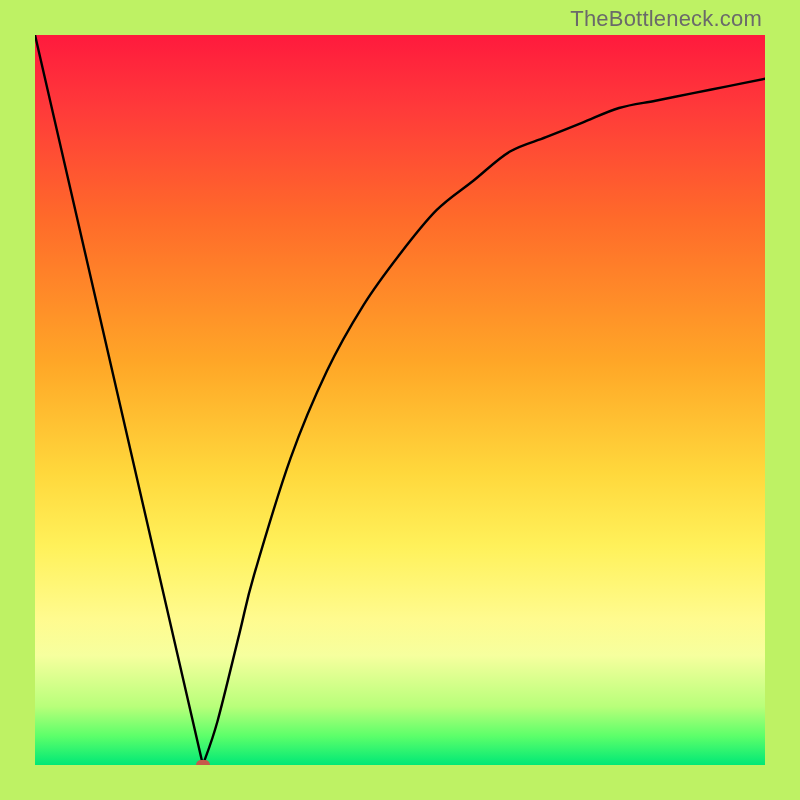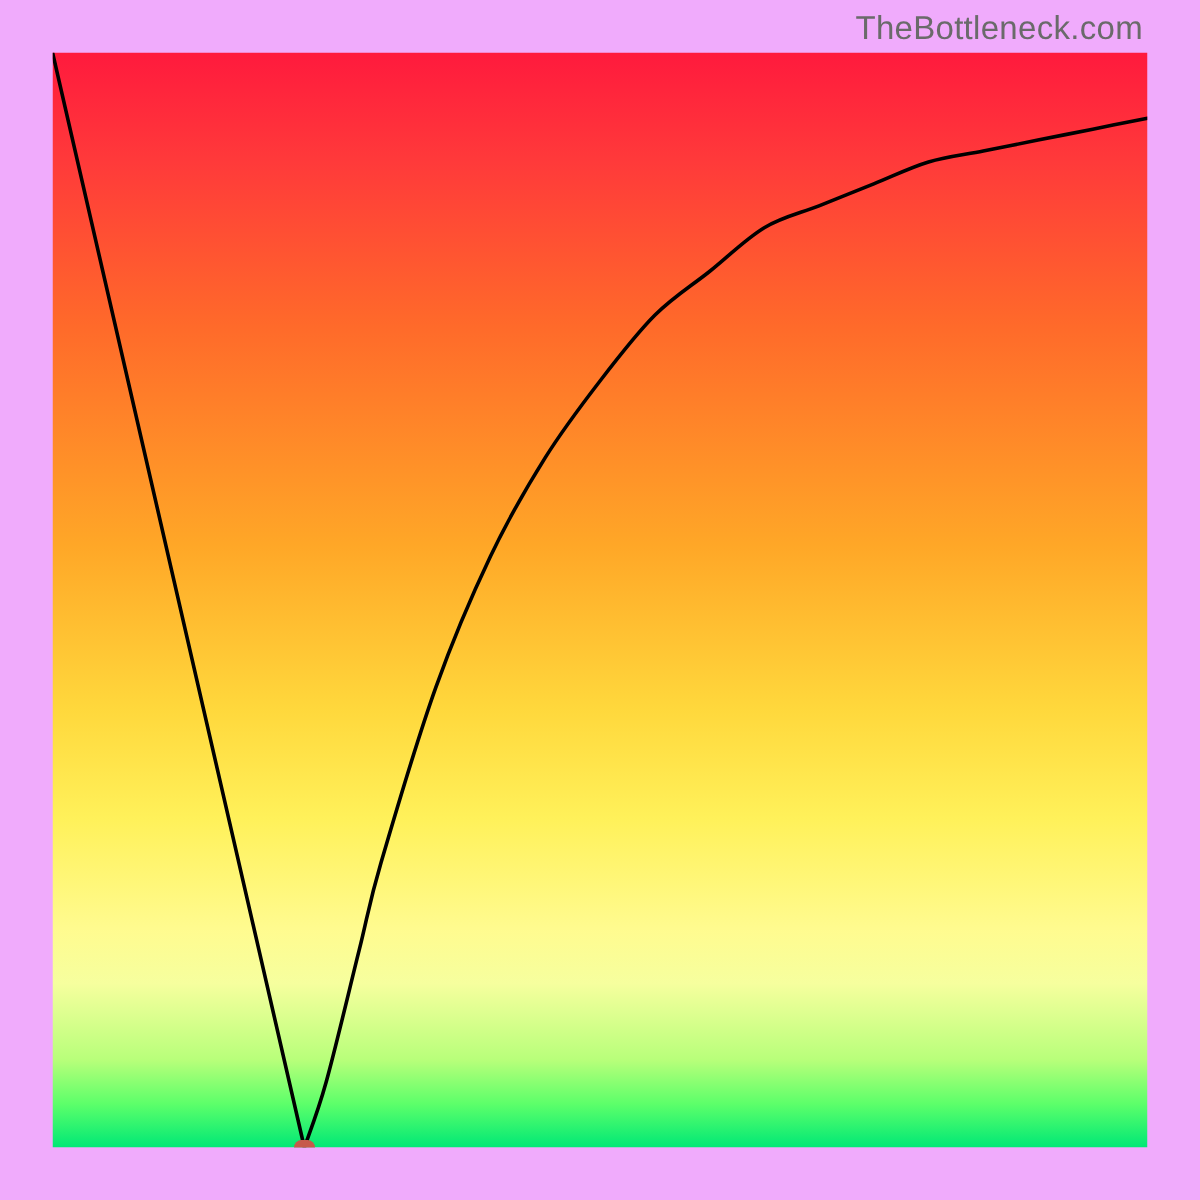--- a/index.html
+++ b/index.html
@@ -7,21 +7,21 @@
     padding: 0;
     width: 800px;
     height: 800px;
     background: #000;
     font-family: Arial, Helvetica, sans-serif;
   }
   .frame {
     position: relative;
     width: 800px;
     height: 800px;
-    background: #f0abfc;
+    background: #bef264;
   }
   .plot-area {
     position: absolute;
     left: 35px;
     top: 35px;
     width: 730px;
     height: 730px;
     overflow: hidden;
   }
   .gradient {

